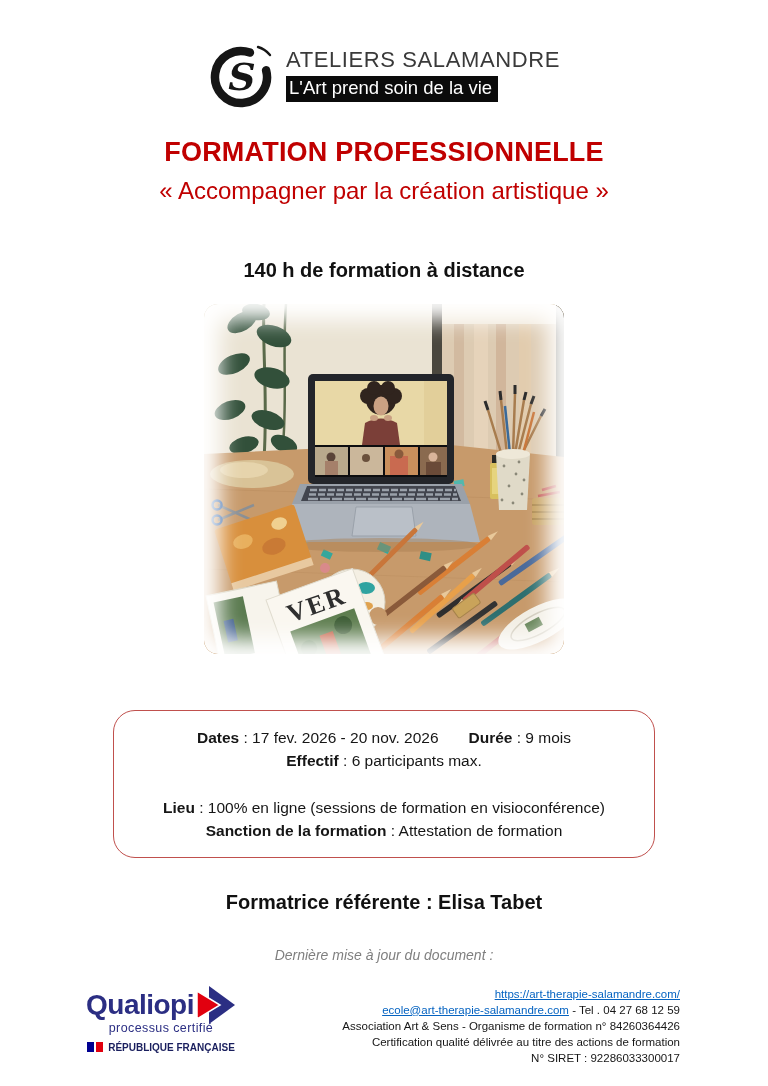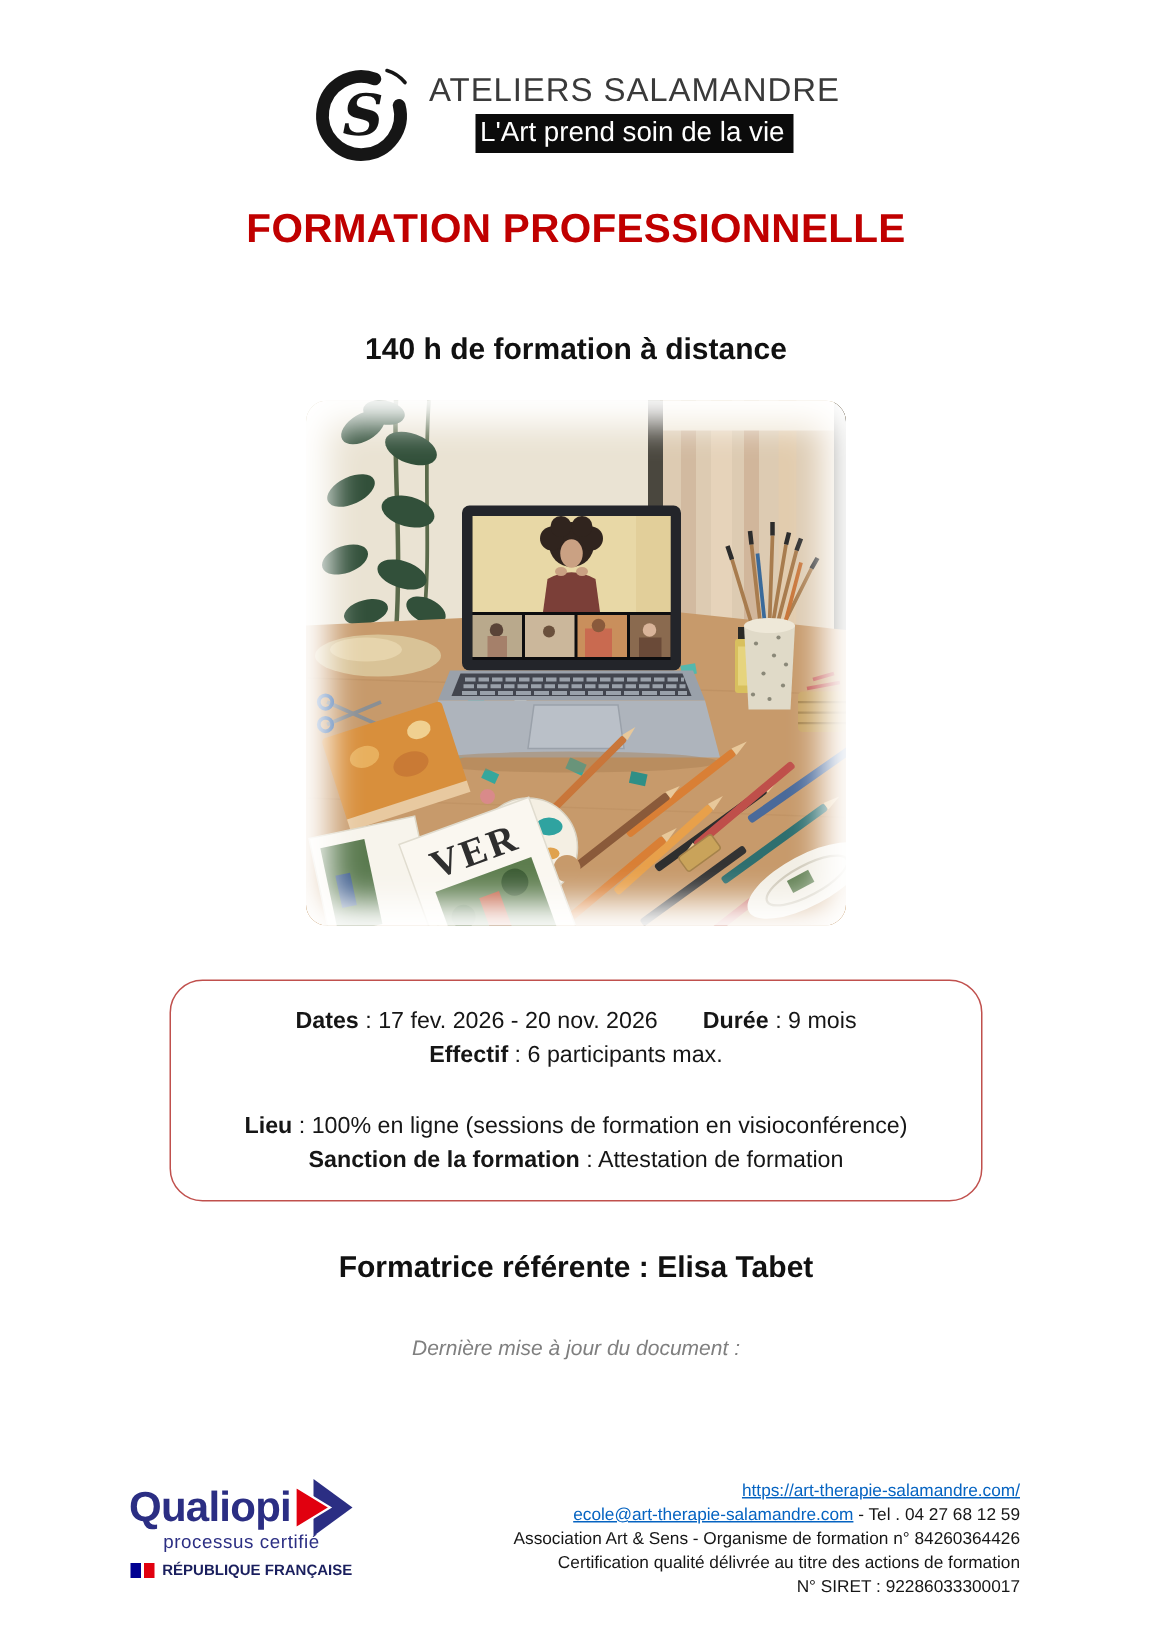--- a/index.html
+++ b/index.html
@@ -2,36 +2,36 @@
 <html style="--accent: #C00000; --box-border: #C0504D; --link: #0563C1; --qualiopi-blue: #2B2E83; --flag-blue: #000091; --flag-red: #E1000F;"><head>
 <meta charset="utf-8">
 <style>
   html,body{margin:0;padding:0;}
   body{
     width:768px;height:1086px;background:#ffffff;position:relative;overflow:hidden;
     font-family:"Liberation Sans", sans-serif;color:#1a1a1a;
   }
   
   .brand-header{display:flex;align-items:center;justify-content:center;gap:8px;padding-top:36px;}
-  .brand-col{display:flex;flex-direction:column;align-items:center;}
+  .brand-col{display:flex;flex-direction:column;align-items:flex-start;}
   .brand-name{font-size:22px;color:#3a3a3a;letter-spacing:.6px;}
   .brand-tagline{display:inline-block;background:#0b0b0b;color:#ffffff;font-size:18.5px;
     padding:1px 6px 3px 3px;margin-top:3px;}
   
   .main-title{text-align:center;color:var(--accent,#C00000);font-size:27px;font-weight:bold;
     margin:25px 0 0;letter-spacing:.2px;}
   .subtitle{text-align:center;color:var(--accent,#C00000);font-size:24px;font-weight:400;margin:9px 0 0;}
   .duration-heading{text-align:center;color:#111;font-size:20px;font-weight:bold;margin:54px 16px 0;}
   
   .photo-wrap{width:360px;height:350px;margin:22px auto 0;position:relative;border-radius:14px;overflow:hidden;}
   .photo-wrap svg{display:block;}
   .photo-feather{position:absolute;inset:0;border-radius:14px;pointer-events:none;
     box-shadow:inset 0 0 22px 16px #ffffff;}
   
-  .details-box{width:516px;margin:36px auto 0;border:1.6px solid var(--box-border,#C0504D);
+  .details-box{width:516px;margin:56px auto 0;border:1.6px solid var(--box-border,#C0504D);
     border-radius:22px;padding:15px 12px;text-align:center;font-size:15.5px;line-height:1.5;color:#161616;}
   .details-box p{margin:0;}
   .details-box b{font-weight:bold;}
   .tab-gap{display:inline-block;width:30px;}
   .blank-line{height:23px;}
   
   .trainer-line{text-align:center;font-size:20px;font-weight:bold;color:#111;margin-top:33px;}
   .update-note{text-align:center;font-style:italic;color:#7f7f7f;font-size:14px;margin-top:31px;line-height:1.5;}
   
   .footer{position:absolute;left:86px;right:88px;bottom:20px;display:flex;
@@ -59,20 +59,21 @@
       <path d="M50,11 Q57,13 62,19" fill="none" stroke="#161616" stroke-width="2.4" stroke-linecap="round"></path>
       <text x="34" y="54" font-family="DejaVu Serif, serif" font-size="38" font-style="italic" font-weight="bold" text-anchor="middle" fill="#151515">S</text>
     </svg>
     <div class="brand-col">
       <span class="brand-name">ATELIERS SALAMANDRE</span>
       <span class="brand-tagline">L'Art prend soin de la vie</span>
     </div>
   </header>
 
   <h1 class="main-title">FORMATION PROFESSIONNELLE</h1>
+  <h2 class="subtitle">« Accompagner par la création artistique »</h2>
   <h3 class="duration-heading">140 h de formation à distance</h3>
 
   <div class="photo-wrap">
     <svg width="360" height="350" viewBox="0 0 360 350">
 
       <rect x="0" y="0" width="360" height="350" fill="#eae3d3"></rect>
 
       <rect x="236" y="0" width="124" height="152" fill="#ddcbb2"></rect>
       <rect x="250" y="0" width="10" height="152" fill="#cdb298" opacity=".7"></rect>
       <rect x="270" y="0" width="14" height="152" fill="#e6d3ba"></rect>

